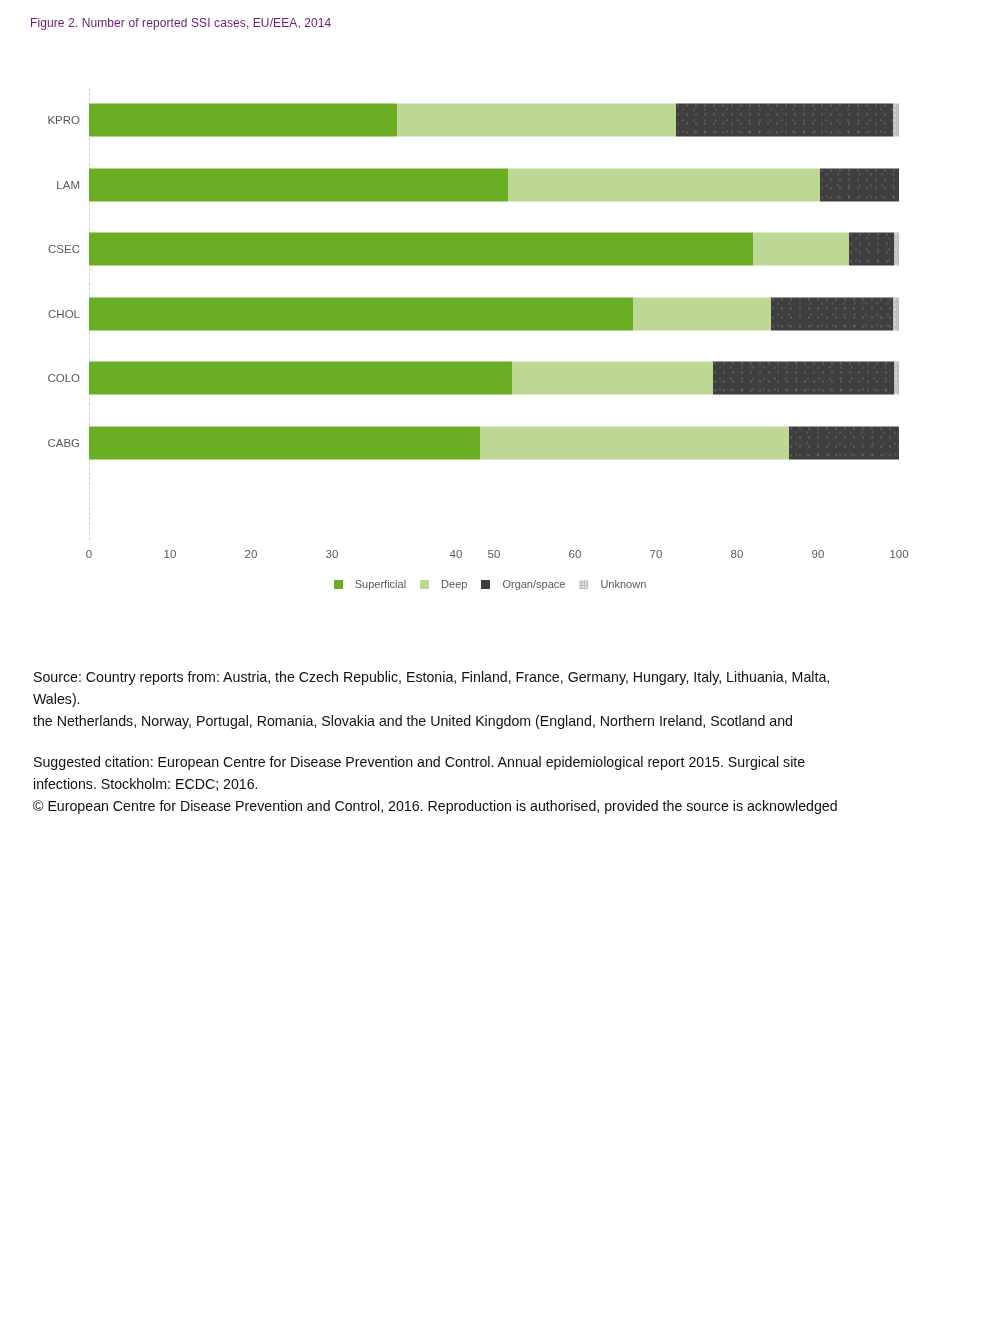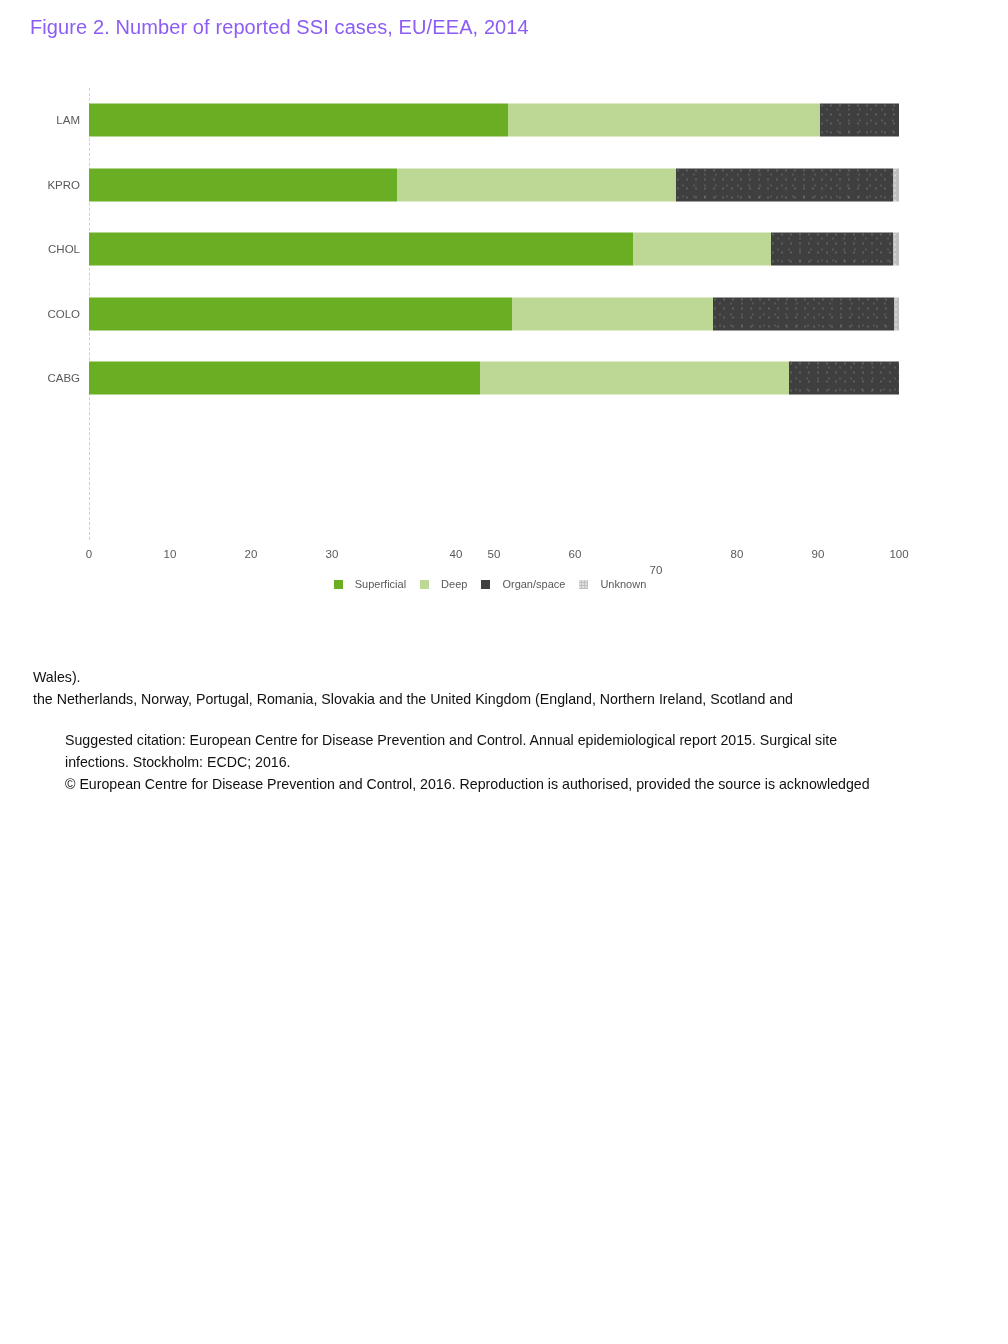--- a/index.html
+++ b/index.html
@@ -7,21 +7,21 @@
     width:1008px;height:1344px;background:#ffffff;
     font-family:"Liberation Sans", sans-serif;
     color:#000000;-webkit-font-smoothing:antialiased;
     position:relative;overflow:hidden;
   }
   .page{position:absolute;inset:0;}
 
   
   .fig-title{
     position:absolute;left:30px;top:16px;
-    font-size:20px;color:#8b5cf6;letter-spacing:.1px;white-space:nowrap;
+    font-size:12px;color:#701a75;letter-spacing:.1px;white-space:nowrap;
   }
 
   
   .chart{
     position:absolute;left:30px;top:80px;width:920px;height:520px;
   }
   .plot-wrap{position:absolute;left:0;top:0;width:920px;height:480px;}
 
   
   .y-axis{
@@ -81,50 +81,59 @@
   .swatch.unknown{
     background:#bfbfbf;
     background-image:radial-gradient(circle at 1px 1px, rgba(255,255,255,.55) .7px, transparent .9px);
     background-size:3px 3px;
   }
   .legend-label{font-size:11px;color:#595959;white-space:nowrap;}
 
   
   .notes{position:absolute;left:33px;top:666px;width:905px;}
   .note-block{font-size:14.2px;line-height:1.55;color:#111111;}
-  .note-block + .note-block{margin-top:19px;margin-left:32px;}
+  .note-block + .note-block{margin-top:19px;}
   .note-line{display:block;}
 </style>
 </head>
 <body>
 
 <div class="page">
 
   <div class="fig-title">Figure 2. Number of reported SSI cases, EU/EEA, 2014</div>
 
   <div class="chart">
 
     <div class="plot-wrap">
       <div class="y-axis"></div>
       <div class="rows">
           <div class="row">
-            <span class="label">LAM</span>
-            <div class="bar">
-              <span class="seg superficial" style="width: 51.7%;"></span>
-              <span class="seg deep" style="width: 38.5%;"></span>
-              <span class="seg organ" style="width: 9.8%;"></span>
-            </div>
-          </div>
-          <div class="row">
             <span class="label">KPRO</span>
             <div class="bar">
               <span class="seg superficial" style="width: 38%;"></span>
               <span class="seg deep" style="width: 34.5%;"></span>
               <span class="seg organ" style="width: 26.8%;"></span>
               <span class="seg unknown" style="width: 0.7%;"></span>
+            </div>
+          </div>
+          <div class="row">
+            <span class="label">LAM</span>
+            <div class="bar">
+              <span class="seg superficial" style="width: 51.7%;"></span>
+              <span class="seg deep" style="width: 38.5%;"></span>
+              <span class="seg organ" style="width: 9.8%;"></span>
+            </div>
+          </div>
+          <div class="row">
+            <span class="label">CSEC</span>
+            <div class="bar">
+              <span class="seg superficial" style="width: 82%;"></span>
+              <span class="seg deep" style="width: 11.8%;"></span>
+              <span class="seg organ" style="width: 5.6%;"></span>
+              <span class="seg unknown" style="width: 0.6%;"></span>
             </div>
           </div>
           <div class="row">
             <span class="label">CHOL</span>
             <div class="bar">
               <span class="seg superficial" style="width: 67.1%;"></span>
               <span class="seg deep" style="width: 17.1%;"></span>
               <span class="seg organ" style="width: 15.1%;"></span>
               <span class="seg unknown" style="width: 0.7%;"></span>
             </div>
@@ -150,21 +159,21 @@
     </div>
 
     <div class="x-axis">
         <span class="tick" style="left: 0%;">0</span>
         <span class="tick" style="left: 10%;">10</span>
         <span class="tick" style="left: 20%;">20</span>
         <span class="tick" style="left: 30%;">30</span>
         <span class="tick" style="left: 40%; margin-left: 43px;">40</span>
         <span class="tick" style="left: 50%;">50</span>
         <span class="tick" style="left: 60%;">60</span>
-        <span class="tick" style="left: 70%; margin-top: 16px;">70</span>
+        <span class="tick" style="left: 70%;">70</span>
         <span class="tick" style="left: 80%;">80</span>
         <span class="tick" style="left: 90%;">90</span>
         <span class="tick" style="left: 100%;">100</span>
       </div>
 
     <div class="legend">
         <div class="legend-item">
           <span class="swatch superficial"></span>
           <span class="legend-label">Superficial</span>
         </div>
@@ -179,20 +188,21 @@
         <div class="legend-item">
           <span class="swatch unknown"></span>
           <span class="legend-label">Unknown</span>
         </div>
       </div>
 
   </div>
 
   <div class="notes">
     <div class="note-block">
+        <span class="note-line">Source: Country reports from: Austria, the Czech Republic, Estonia, Finland, France, Germany, Hungary, Italy, Lithuania, Malta,</span>
         <span class="note-line">Wales).</span>
         <span class="note-line">the Netherlands, Norway, Portugal, Romania, Slovakia and the United Kingdom (England, Northern Ireland, Scotland and</span>
       </div>
     <div class="note-block">
         <span class="note-line">Suggested citation: European Centre for Disease Prevention and Control. Annual epidemiological report 2015. Surgical site</span>
         <span class="note-line">infections. Stockholm: ECDC; 2016.</span>
         <span class="note-line">© European Centre for Disease Prevention and Control, 2016. Reproduction is authorised, provided the source is acknowledged</span>
       </div>
   </div>
 

